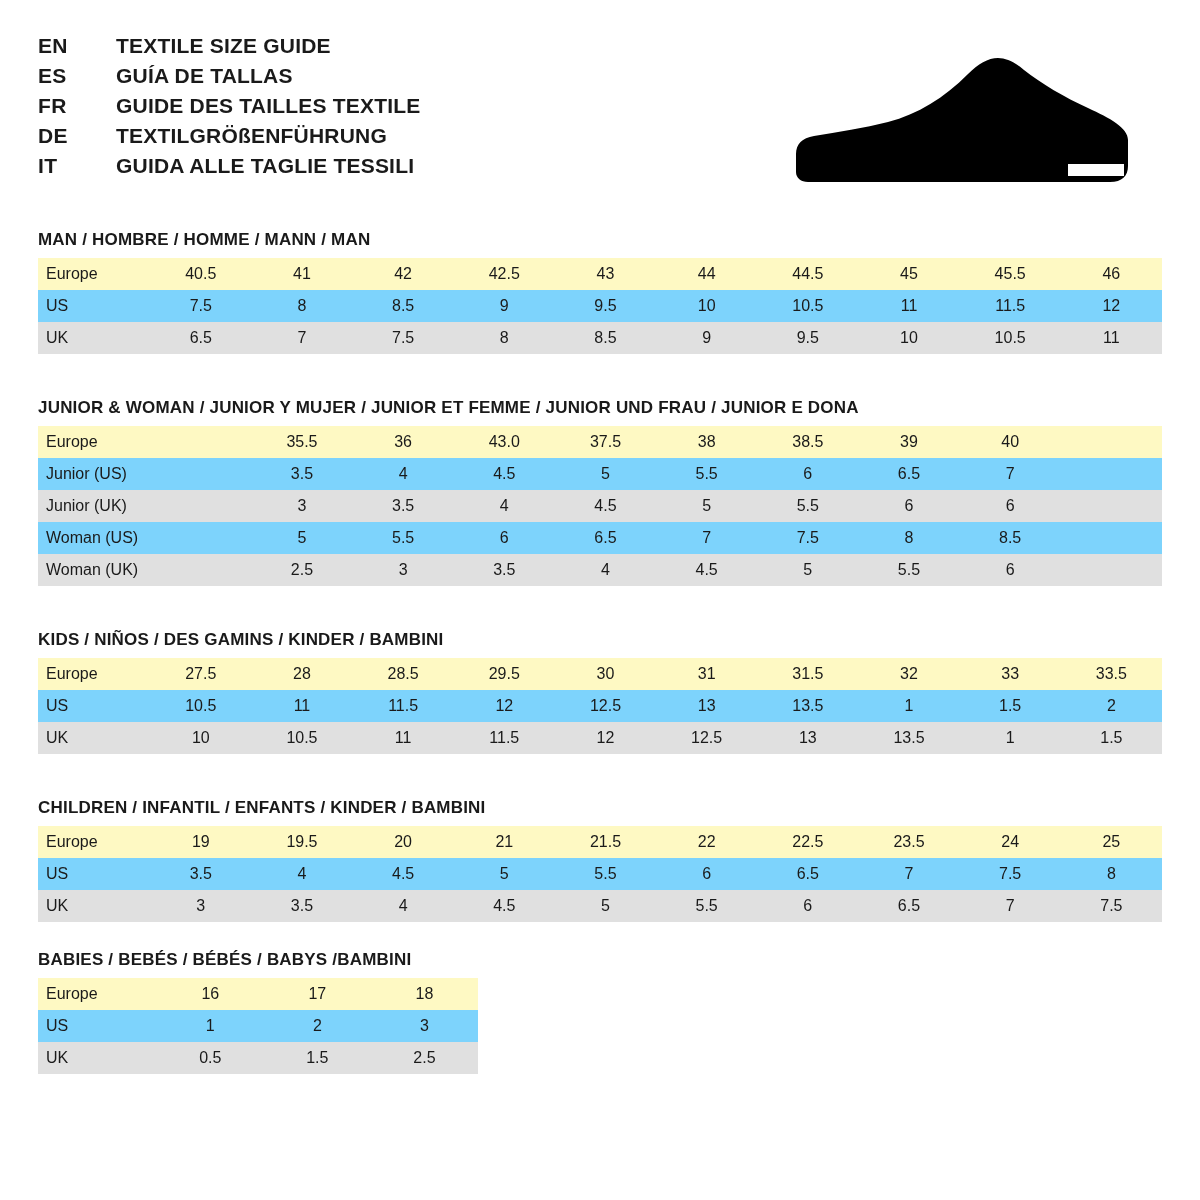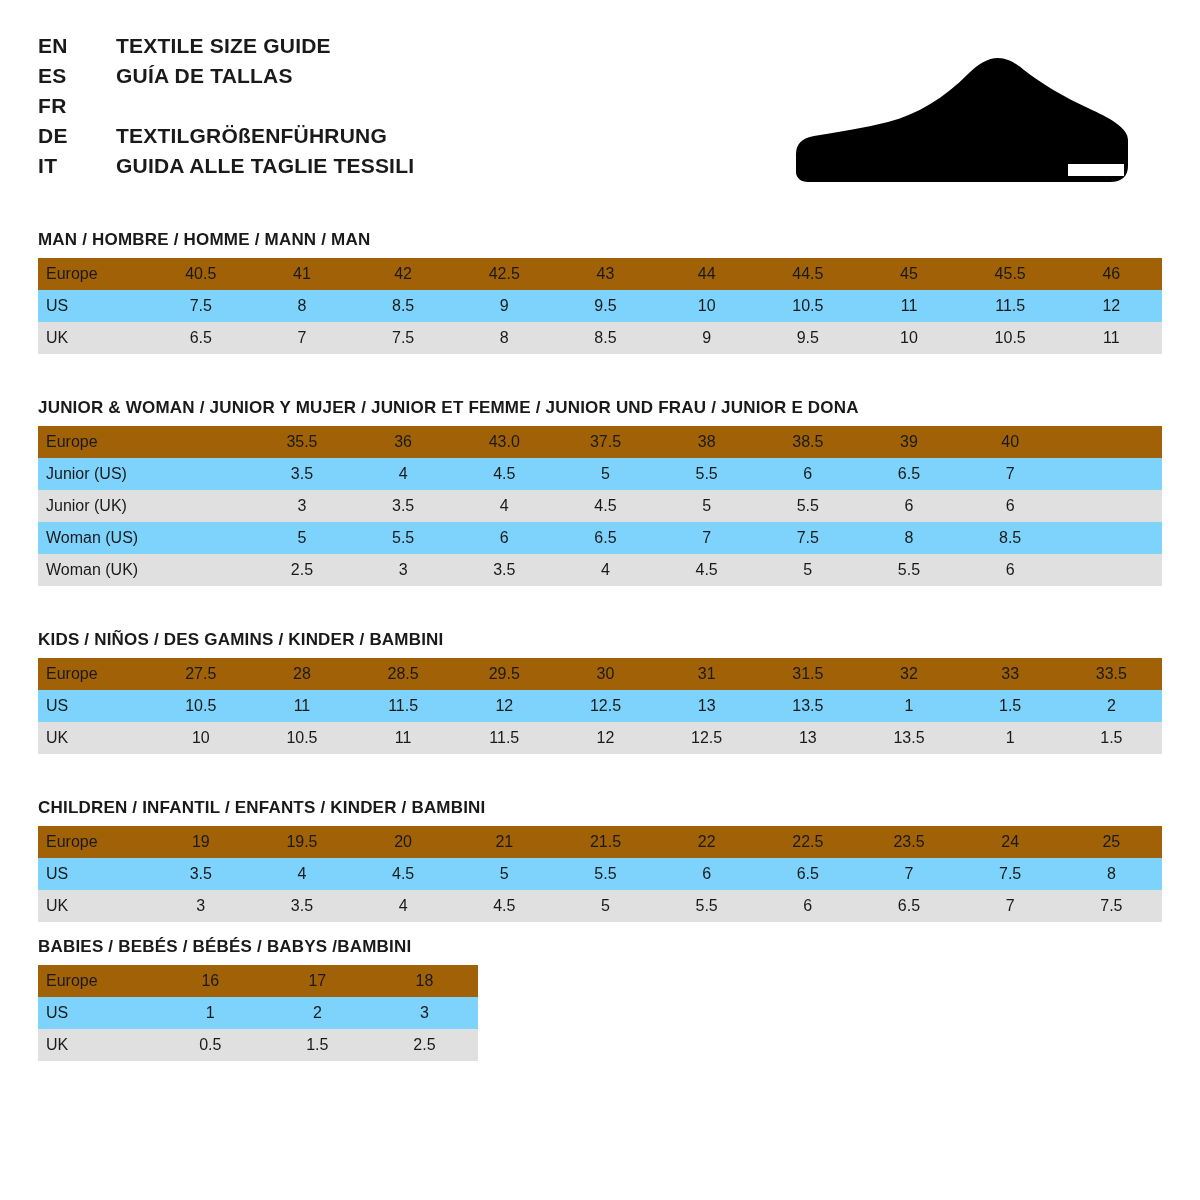--- a/index.html
+++ b/index.html
@@ -90,55 +90,56 @@
     padding: 0;
     text-align: center;
     vertical-align: middle;
     font-weight: 400;
   }
   table.size-table td.label {
     text-align: left;
     padding-left: 8px;
   }
   tr.header-row td {
-    background: #a16207;
+    background: #fef9c3;
     font-weight: 400;
   }
   tr.alt-row td {
     background: #e0e0e0;
   }
   tr.plain-row td {
     background: #7dd3fc;
   }
 
   
   table.size-table.babies {
     width: 440px;
   }
   .babies-wrap {
-    margin-top: 15px;
+    margin-top: 28px;
   }
 </style>
 </head>
 <body>
 
 <div class="page">
 
   <div class="header">
     <div class="lang-list">
       <div class="lang-row">
         <span class="lang-code">EN</span>
         <span class="lang-text">TEXTILE SIZE GUIDE</span>
       </div>
       <div class="lang-row">
         <span class="lang-code">ES</span>
         <span class="lang-text">GUÍA DE TALLAS</span>
       </div>
       <div class="lang-row">
         <span class="lang-code">FR</span>
+        <span class="lang-text">GUIDE DES TAILLES TEXTILE</span>
       </div>
       <div class="lang-row">
         <span class="lang-code">DE</span>
         <span class="lang-text">TEXTILGRÖßENFÜHRUNG</span>
       </div>
       <div class="lang-row">
         <span class="lang-code">IT</span>
         <span class="lang-text">GUIDA ALLE TAGLIE TESSILI</span>
       </div>
     </div>

